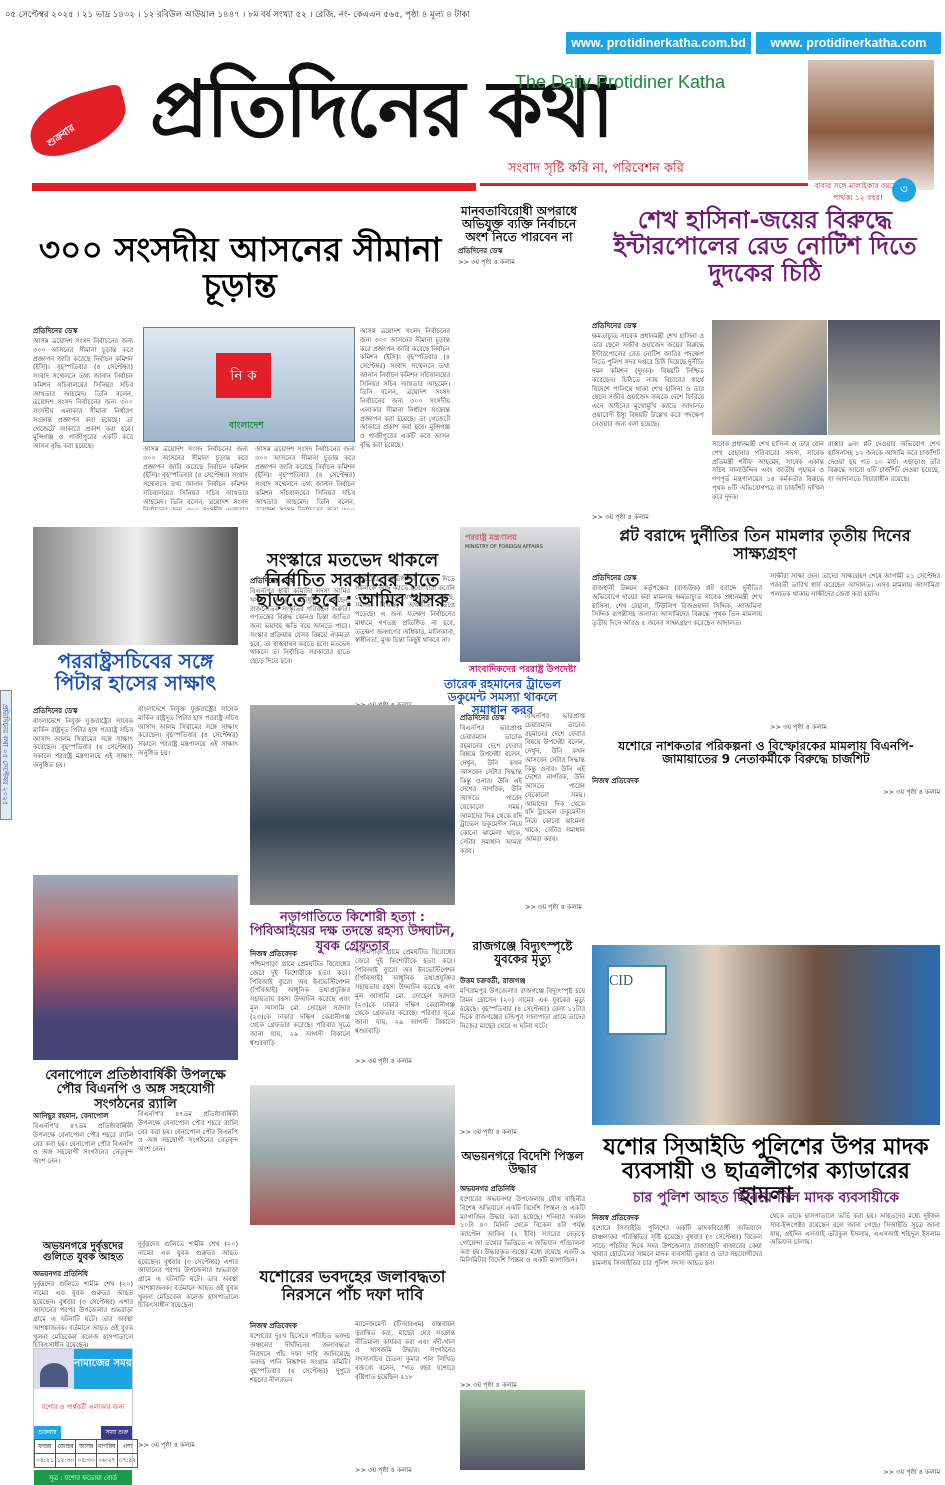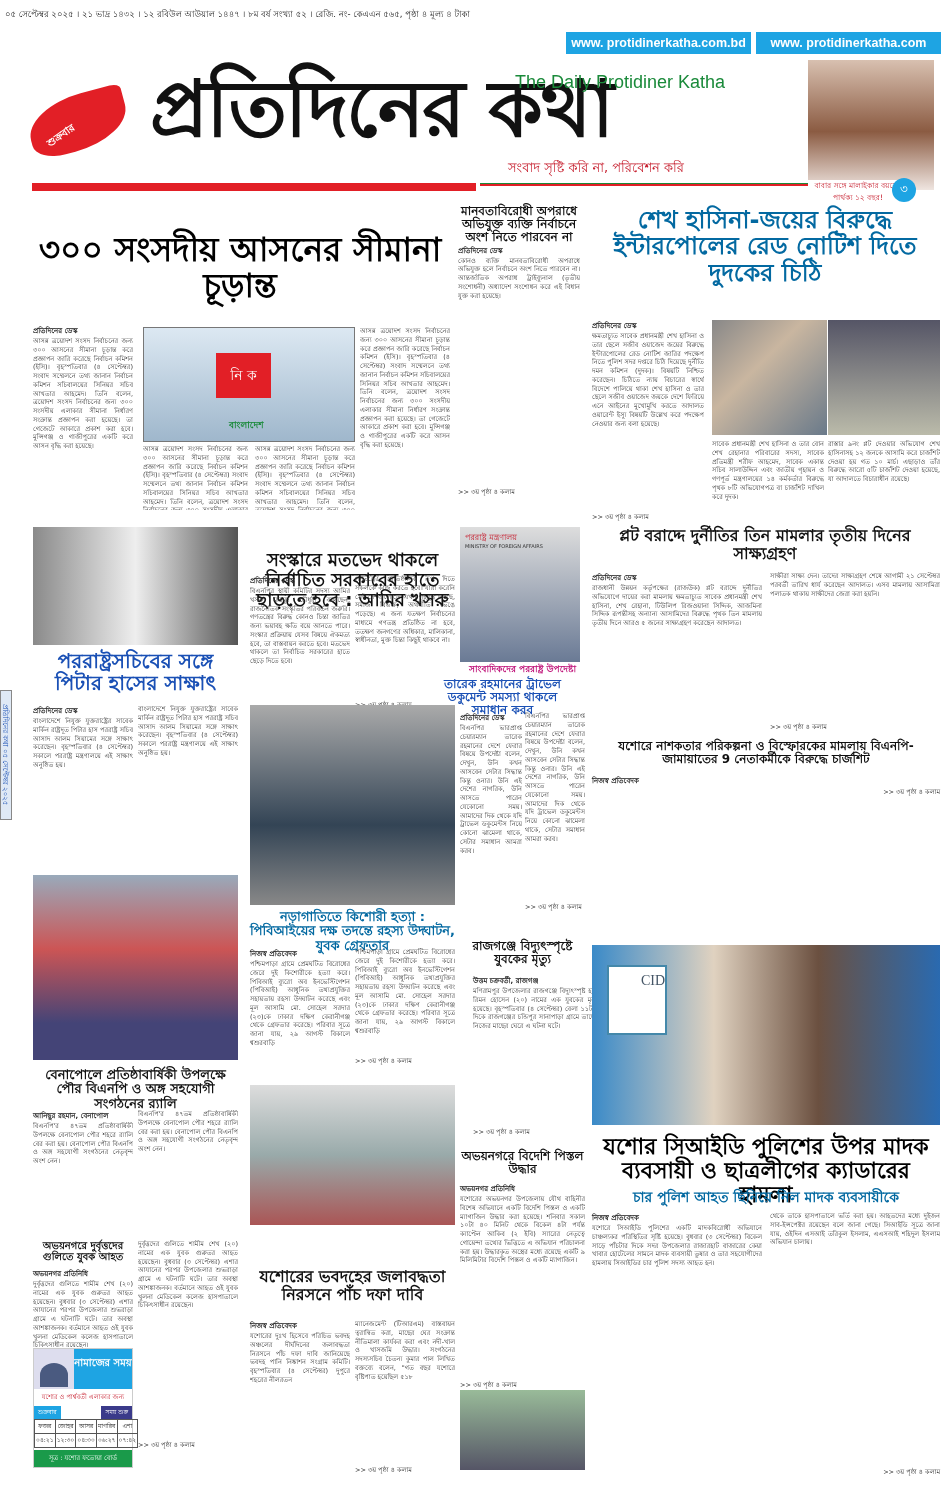--- a/index.html
+++ b/index.html
@@ -11,21 +11,21 @@
 .eng{left:515px;top:72px;color:#1a8a3a;font-family:"Liberation Sans",sans-serif;font-size:18px}
 .slogan{left:508px;top:158px;color:#c51a2a;font-size:13px}
 .swoosh{left:28px;top:95px;width:100px;height:55px;background:#e21f26;border-radius:60% 10% 60% 30%;transform:rotate(-15deg)}
 .swoosh span{display:block;color:#fff;font-size:10px;font-weight:bold;padding:20px 0 0 10px;transform:rotate(-20deg)}
 .redrule{left:32px;top:183px;width:444px;height:8px;background:#e21f26}
 .grnrule{left:480px;top:183px;width:330px;height:3px;background:#1a8a3a;border-bottom:2px solid #e21f26}
 .promo{left:808px;top:60px;width:126px;height:130px;background:linear-gradient(#d8c0b0,#8b5b42 55%,#efe5e0);}
 .promo-cap{left:808px;top:180px;width:100px;font-size:7.5px;color:#c51a2a;text-align:center;background:#fff}
 .promo-badge{left:892px;top:178px;width:24px;height:24px;border-radius:50%;background:#1ea4e3;color:#fff;font-size:12px;display:flex;align-items:center;justify-content:center}
 .hl{font-weight:bold;line-height:1.1;text-align:center}
-.red{color:#000000}.grn{color:#0369a1}.blu{color:#1a50b5}.blk{color:#111}
+.red{color:#000000}.grn{color:#701a75}.blu{color:#1a50b5}.blk{color:#111}
 .col{font-size:6.5px;line-height:1.35;color:#333;text-align:justify;overflow:hidden}
 .img{background:linear-gradient(135deg,#888,#c9b6a0 40%,#6a7a8a);}
 .byline{font-size:7px;font-weight:bold;color:#222}
 .cont{font-size:6.5px;color:#222}
 .namaz{left:33px;top:1348px;width:100px;height:120px;border:1px solid #ccc;font-size:7px}
 table.nt{border-collapse:collapse;width:100%;font-size:6px}
 table.nt td{border:1px solid #555;text-align:center;padding:1px}
 .sidetab{left:0;top:690px;width:12px;height:130px;background:#dfe9f5;border:1px solid #888;writing-mode:vertical-rl;font-size:7px;color:#1a50b5;text-align:center}
 </style>
 </head>
@@ -55,21 +55,20 @@
   <div class="abs" style="left:72px;top:25px;width:55px;height:45px;background:#e21f26;color:#fff;text-align:center;font-size:14px;line-height:45px">নি ক</div>
   <div class="abs" style="left:85px;top:90px;font-size:9px;color:#1a8a3a;font-weight:bold">বাংলাদেশ</div>
 </div>
 <div class="abs col" style="left:143px;top:445px;width:105px;height:65px">আসন্ন ত্রয়োদশ সংসদ নির্বাচনের জন্য ৩০০ আসনের সীমানা চূড়ান্ত করে প্রজ্ঞাপন জারি করেছে নির্বাচন কমিশন (ইসি)। বৃহস্পতিবার (৪ সেপ্টেম্বর) সংবাদ সম্মেলনে তথ্য জানান নির্বাচন কমিশন সচিবালয়ের সিনিয়র সচিব আখতার আহমেদ। তিনি বলেন, ত্রয়োদশ সংসদ নির্বাচনের জন্য ৩০০ সংসদীয় এলাকার সীমানা নির্ধারণ সংক্রান্ত প্রজ্ঞাপন করা হয়েছে। তা গেজেটে আকারে প্রকাশ করা হবে। মুন্সিগঞ্জ ও গাজীপুরের একটি করে আসন বৃদ্ধি করা হয়েছে।</div>
 <div class="abs col" style="left:255px;top:445px;width:100px;height:65px">আসন্ন ত্রয়োদশ সংসদ নির্বাচনের জন্য ৩০০ আসনের সীমানা চূড়ান্ত করে প্রজ্ঞাপন জারি করেছে নির্বাচন কমিশন (ইসি)। বৃহস্পতিবার (৪ সেপ্টেম্বর) সংবাদ সম্মেলনে তথ্য জানান নির্বাচন কমিশন সচিবালয়ের সিনিয়র সচিব আখতার আহমেদ। তিনি বলেন, ত্রয়োদশ সংসদ নির্বাচনের জন্য ৩০০ সংসদীয় এলাকার সীমানা নির্ধারণ সংক্রান্ত প্রজ্ঞাপন করা হয়েছে। তা গেজেটে আকারে প্রকাশ করা হবে। মুন্সিগঞ্জ ও গাজীপুরের একটি করে আসন বৃদ্ধি করা হয়েছে।</div>
 <div class="abs col" style="left:360px;top:327px;width:90px;height:185px">আসন্ন ত্রয়োদশ সংসদ নির্বাচনের জন্য ৩০০ আসনের সীমানা চূড়ান্ত করে প্রজ্ঞাপন জারি করেছে নির্বাচন কমিশন (ইসি)। বৃহস্পতিবার (৪ সেপ্টেম্বর) সংবাদ সম্মেলনে তথ্য জানান নির্বাচন কমিশন সচিবালয়ের সিনিয়র সচিব আখতার আহমেদ। তিনি বলেন, ত্রয়োদশ সংসদ নির্বাচনের জন্য ৩০০ সংসদীয় এলাকার সীমানা নির্ধারণ সংক্রান্ত প্রজ্ঞাপন করা হয়েছে। তা গেজেটে আকারে প্রকাশ করা হবে। মুন্সিগঞ্জ ও গাজীপুরের একটি করে আসন বৃদ্ধি করা হয়েছে।</div>
 
 <div class="abs" style="left:458px;top:205px;width:122px">
   <div class="hl blk" style="font-size:12px">মানবতাবিরোধী অপরাধে অভিযুক্ত ব্যক্তি নির্বাচনে অংশ নিতে পারবেন না</div>
   <div class="byline">প্রতিদিনের ডেস্ক</div>
-  <div class="col" style="height:230px">কোনও ব্যক্তি মানবতাবিরোধী অপরাধে অভিযুক্ত হলে নির্বাচনে অংশ নিতে পারবেন না। আন্তর্জাতিক অপরাধ ট্রাইব্যুনাল (তৃতীয় সংশোধনী) অধ্যাদেশ সংশোধন করে এই বিধান যুক্ত করা হয়েছে।</div>
   <div class="cont">&gt;&gt; ৩য় পৃষ্ঠা ৪ কলাম</div>
 </div>
 
 <div class="abs hl grn" style="left:590px;top:207px;width:350px;font-size:24px">শেখ হাসিনা-জয়ের বিরুদ্ধে ইন্টারপোলের রেড নোটিশ দিতে দুদকের চিঠি</div>
 <div class="abs" style="left:592px;top:320px;width:112px">
   <div class="byline">প্রতিদিনের ডেস্ক</div>
   <div class="col" style="height:180px">ক্ষমতাচ্যুত সাবেক প্রধানমন্ত্রী শেখ হাসিনা ও তার ছেলে সজীব ওয়াজেদ জয়ের বিরুদ্ধে ইন্টারপোলের রেড নোটিশ জারির পদক্ষেপ নিতে পুলিশ সদর দপ্তরে চিঠি দিয়েছে দুর্নীতি দমন কমিশন (দুদক)। বিষয়টি নিশ্চিত করেছেন। চিঠিতে ন্যায় বিচারের স্বার্থে বিদেশে পালিয়ে থাকা শেখ হাসিনা ও তার ছেলে সজীব ওয়াজেদ জয়কে দেশে ফিরিয়ে এনে আইনের মুখোমুখি করতে আদালত ওয়ারেন্ট ইস্যু বিষয়টি উল্লেখ করে পদক্ষেপ নেওয়ার জন্য বলা হয়েছে।</div>
   <div class="cont">&gt;&gt; ৩য় পৃষ্ঠা ৪ কলাম</div>
 </div>
 <div class="abs img" style="left:712px;top:320px;width:115px;height:115px"></div>
@@ -135,29 +134,29 @@
 <div class="abs" style="left:250px;top:948px;width:100px">
   <div class="byline">নিজস্ব প্রতিবেদক</div>
   <div class="col" style="height:108px">পশ্চিমপাড়া গ্রামে প্রেমঘটিত বিরোধের জেরে দুই কিশোরীকে হত্যা করে। পিবিআই ব্যুরো অব ইনভেস্টিগেশন (পিবিআই) আধুনিক তথ্যপ্রযুক্তির সহায়তায় রহস্য উদ্ঘাটন করেছে এবং মূল আসামি মো. সোহেল সরদার (২৩)কে ঢাকার দক্ষিণ কেরানীগঞ্জ থেকে গ্রেফতার করেছে। পরিবার সূত্রে জানা যায়, ২৯ আগস্ট বিকালে শ্বশুরবাড়ি</div>
 </div>
 <div class="abs" style="left:355px;top:948px;width:100px">
   <div class="col" style="height:108px">পশ্চিমপাড়া গ্রামে প্রেমঘটিত বিরোধের জেরে দুই কিশোরীকে হত্যা করে। পিবিআই ব্যুরো অব ইনভেস্টিগেশন (পিবিআই) আধুনিক তথ্যপ্রযুক্তির সহায়তায় রহস্য উদ্ঘাটন করেছে এবং মূল আসামি মো. সোহেল সরদার (২৩)কে ঢাকার দক্ষিণ কেরানীগঞ্জ থেকে গ্রেফতার করেছে। পরিবার সূত্রে জানা যায়, ২৯ আগস্ট বিকালে শ্বশুরবাড়ি</div>
   <div class="cont">&gt;&gt; ৩য় পৃষ্ঠা ৪ কলাম</div>
 </div>
 
 <div class="abs hl blk" style="left:460px;top:940px;width:125px;font-size:12px">রাজগঞ্জে বিদ্যুৎস্পৃষ্টে যুবকের মৃত্যু</div>
-<div class="abs" style="left:473px;top:975px;width:125px">
+<div class="abs" style="left:460px;top:975px;width:125px">
   <div class="byline">উত্তম চক্রবর্তী, রাজগঞ্জ</div>
   <div class="col" style="height:140px">মণিরামপুর উপজেলার রাজগঞ্জে বিদ্যুৎস্পৃষ্ট হয়ে রিমন হোসেন (২০) নামের এক যুবকের মৃত্যু হয়েছে। বৃহস্পতিবার (৪ সেপ্টেম্বর) বেলা ১১টার দিকে রাজগঞ্জের চন্ডিপুর সানাপাড়া গ্রামে তাদের নিজের মাছের ঘেরে এ ঘটনা ঘটে।</div>
   <div class="cont">&gt;&gt; ৩য় পৃষ্ঠা ৪ কলাম</div>
 </div>
 
 <div class="abs img" style="left:592px;top:945px;width:348px;height:180px;background:linear-gradient(90deg,#3a8ac8,#e0d2c0 35%,#6b5040 65%,#2a6ab0)">
   <div class="abs" style="left:15px;top:20px;width:60px;height:70px;background:#fff;border:2px solid #48a">
-      <span style="display:block;text-align:right;font-family:'Liberation Serif',serif;font-size:14px;color:#456;margin-top:6px">CID</span>
+      <span style="display:block;text-align:left;font-family:'Liberation Serif',serif;font-size:14px;color:#456;margin-top:6px">CID</span>
     </div>
 </div>
 
 <div class="abs hl blk" style="left:33px;top:1068px;width:205px;font-size:13px">বেনাপোলে প্রতিষ্ঠাবার্ষিকী উপলক্ষে পৌর বিএনপি ও অঙ্গ সহযোগী সংগঠনের র‍্যালি</div>
 <div class="abs" style="left:33px;top:1110px;width:100px">
   <div class="byline">আনিছুর রহমান, বেনাপোল</div>
   <div class="col" style="height:70px">বিএনপি'র ৪৭তম প্রতিষ্ঠাবার্ষিকী উপলক্ষে বেনাপোল পৌর শহরে র‍্যালি বের করা হয়। বেনাপোল পৌর বিএনপি ও অঙ্গ সহযোগী সংগঠনের নেতৃবৃন্দ অংশ নেন।</div>
 </div>
 <div class="abs col" style="left:138px;top:1110px;width:100px;height:75px">বিএনপি'র ৪৭তম প্রতিষ্ঠাবার্ষিকী উপলক্ষে বেনাপোল পৌর শহরে র‍্যালি বের করা হয়। বেনাপোল পৌর বিএনপি ও অঙ্গ সহযোগী সংগঠনের নেতৃবৃন্দ অংশ নেন।</div>
 
@@ -192,21 +191,21 @@
   <div class="cont">&gt;&gt; ৩য় পৃষ্ঠা ৪ কলাম</div>
 </div>
 
 <div class="abs namaz">
   <div style="display:flex;height:40px">
     <div style="width:40px;background:#dde;position:relative">
         <div style="position:absolute;left:6px;top:14px;width:28px;height:24px;background:#4a5a80;border-radius:50% 50% 0 0"></div>
       </div>
     <div style="flex:1;background:#1ea4e3;color:#fff;font-weight:bold;font-size:10px;text-align:center;padding-top:6px">নামাজের সময়</div>
   </div>
-  <div style="color:#c51a2a;font-size:6.5px;text-align:center;padding:3px 0">যশোর ও পার্শ্ববর্তী এলাকার জন্য</div>
+  <div style="color:#c51a2a;font-size:6.5px;text-align:center;padding:13px 0">যশোর ও পার্শ্ববর্তী এলাকার জন্য</div>
   <div style="display:flex;justify-content:space-between;font-size:6px;color:#fff">
     <span style="background:#1ea4e3;padding:1px 4px">শুক্রবার</span>
     <span style="background:#3a3a8a;padding:1px 4px">সময় শুরু</span>
   </div>
   <table class="nt">
     <tbody>
         <tr>
           <td>ফজর</td>
           <td>জোহর</td>
           <td>আসর</td>

